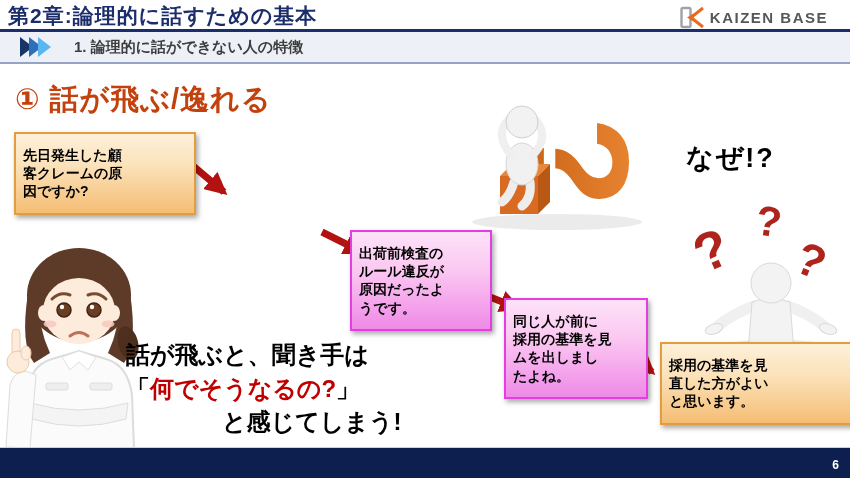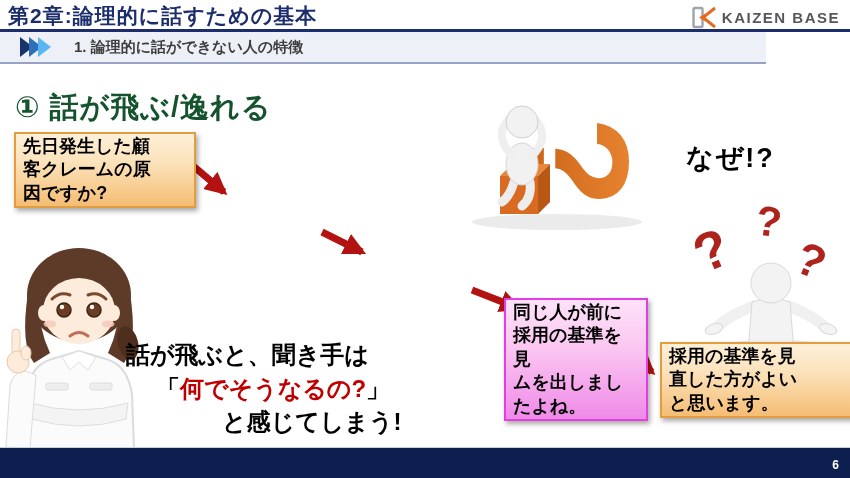--- a/index.html
+++ b/index.html
@@ -3,33 +3,33 @@
 <meta charset="utf-8">
 <style>
   html,body{margin:0;padding:0;background:#888;}
   .slide{
     position:relative;width:850px;height:478px;background:#ffffff;
     font-family:"Liberation Sans","DejaVu Sans",sans-serif;overflow:hidden;
   }
   
   .chapter-title{position:absolute;left:8px;top:2px;font-size:21px;font-weight:bold;
     color:#1b2d6b;letter-spacing:1px;white-space:nowrap;}
-  .logo{position:absolute;right:10px;top:4px;display:flex;align-items:center;gap:5px;}
+  .logo{position:absolute;right:22px;top:4px;display:flex;align-items:center;gap:5px;}
   .logo-text{font-size:15px;font-weight:bold;color:#56575b;letter-spacing:1.5px;}
   .h-rule{position:absolute;left:0;top:29px;width:850px;height:3px;background:#1b2d6b;}
-  .subband{position:absolute;left:0;top:32px;width:766px;height:30px;background:#edf1f7;
+  .subband{position:absolute;left:0;top:32px;width:850px;height:30px;background:#edf1f7;
     border-bottom:2px solid #97a3c4;display:flex;align-items:center;}
   .chevrons{margin-left:20px;flex:0 0 auto;}
   .sub-label{margin-left:12px;font-size:15px;font-weight:bold;color:#3d3d3d;}
   
   .slide-title{position:absolute;left:15px;top:80px;font-size:29px;font-weight:bold;
-    color:#14532d;letter-spacing:1px;z-index:2;margin-top:8px;}
+    color:#c2410c;letter-spacing:1px;z-index:2;}
   
-  .fbox{position:absolute;z-index:3;font-size:18px;font-weight:bold;color:#000;
-    line-height:1.3;padding:1px 7px;white-space:pre-line;
+  .fbox{position:absolute;z-index:3;font-size:14px;font-weight:bold;color:#000;
+    line-height:1.3;padding:12px 7px;white-space:pre-line;
     box-shadow:2px 3px 5px rgba(0,0,0,.35);}
   .fbox.orange{background:linear-gradient(180deg,#fdf0d9 0%,#fbe2ba 40%,#f5bd74 100%);
     border:2px solid #e29d3e;}
   .fbox.pink{background:linear-gradient(180deg,#fde2f8 0%,#fbc7f1 40%,#ef8ae8 100%);
     border:2px solid #e23ee0;}
   #box-q1{left:14px;top:132px;width:164px;}
   #box-a1{left:208px;top:176px;width:112px;}
   #box-a2{left:350px;top:230px;width:124px;}
   #box-a3{left:504px;top:298px;width:126px;}
   #box-q2{left:660px;top:342px;width:178px;}
@@ -37,21 +37,21 @@
   .arrow-layer{position:absolute;left:0;top:0;z-index:2;}
   .figure{position:absolute;z-index:1;}
   #figure-thinking{left:452px;top:94px;}
   #figure-confused{left:692px;top:186px;}
   #figure-worker{left:0px;top:233px;}
   
   .naze{position:absolute;left:686px;top:140px;z-index:2;font-size:27px;font-weight:bold;
     color:#000000;letter-spacing:2px;}
   .msg{position:absolute;left:126px;top:338px;z-index:4;font-size:24px;font-weight:bold;
     color:#000;line-height:1.4;white-space:nowrap;}
-  .msg .l2{margin-left:30px;}
+  .msg .l2{}
   .msg .l3{margin-left:96px;}
   .msg .hl{color:#c00000;}
   
   .copyright{position:absolute;right:5px;top:431px;font-size:10px;color:#8a8a8a;z-index:4;}
   .bottom-bar{position:absolute;left:0;bottom:0;width:850px;height:30px;background:#0d1f4f;
     border-top:1px solid #c9d0de;z-index:5;}
   .page-num{position:absolute;right:11px;bottom:6px;color:#ffffff;font-size:12px;font-weight:bold;}
 </style>
 </head>
 <body>
@@ -154,20 +154,24 @@
     <path d="M30,170 Q79,184 128,170 L126,186 Q79,200 32,186 Z" fill="#f4f4f4" stroke="#dddddd"></path>
     <path d="M6,214 L10,152 Q14,138 26,138 L36,142 L30,215 Z" fill="#fbfbfb" stroke="#dcdcdc"></path>
     <rect x="12" y="96" width="8" height="28" rx="4" fill="#fdebdb" stroke="#ecc9a8"></rect>
     <circle cx="18" cy="129" r="11" fill="#fdebdb" stroke="#ecc9a8"></circle>
     <ellipse cx="26" cy="120" rx="5" ry="7" fill="#fdebdb" stroke="#ecc9a8"></ellipse>
   </svg>
 
   <div id="box-q1" class="fbox orange">先日発生した顧
 客クレームの原
 因ですか?</div>
+  <div id="box-a2" class="fbox pink">出荷前検査の
+ルール違反が
+原因だったよ
+うです。</div>
   <div id="box-a3" class="fbox pink">同じ人が前に
 採用の基準を見
 ムを出しまし
 たよね。</div>
   <div id="box-q2" class="fbox orange">採用の基準を見
 直した方がよい
 と思います。</div>
 
   <div class="naze">なぜ!?</div>
 

